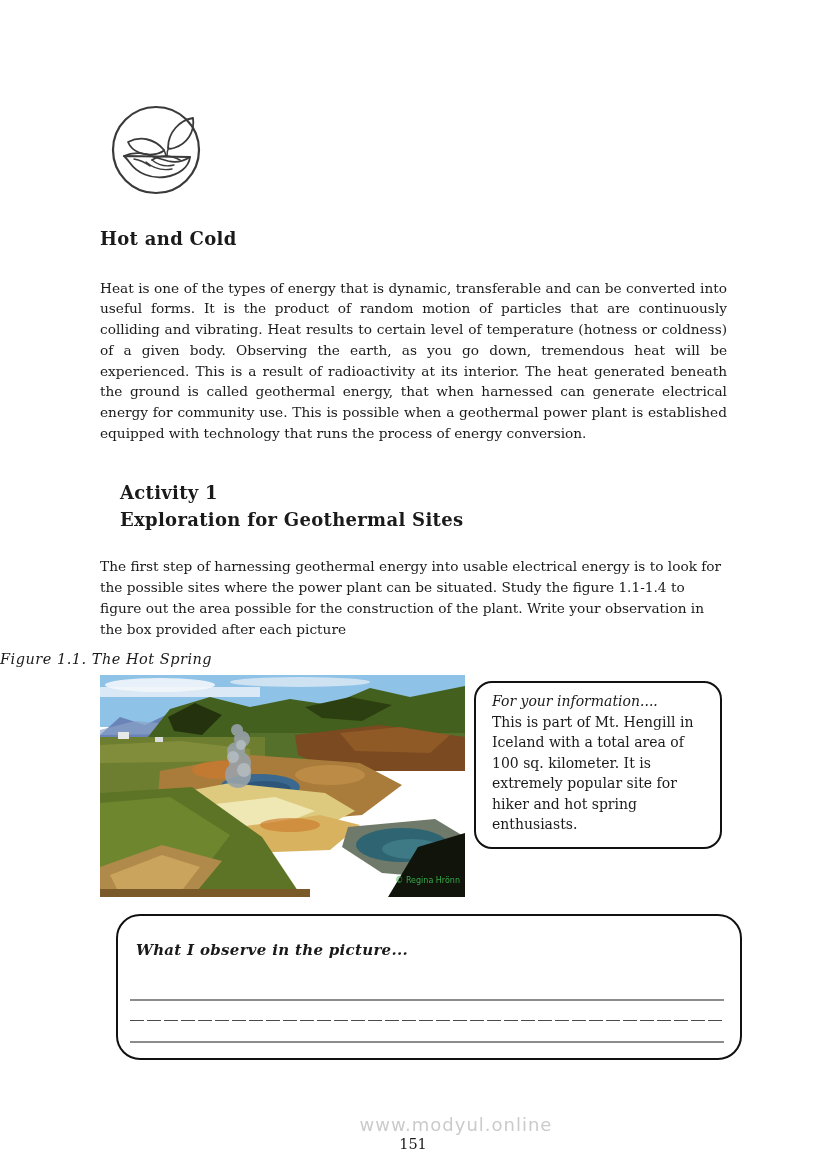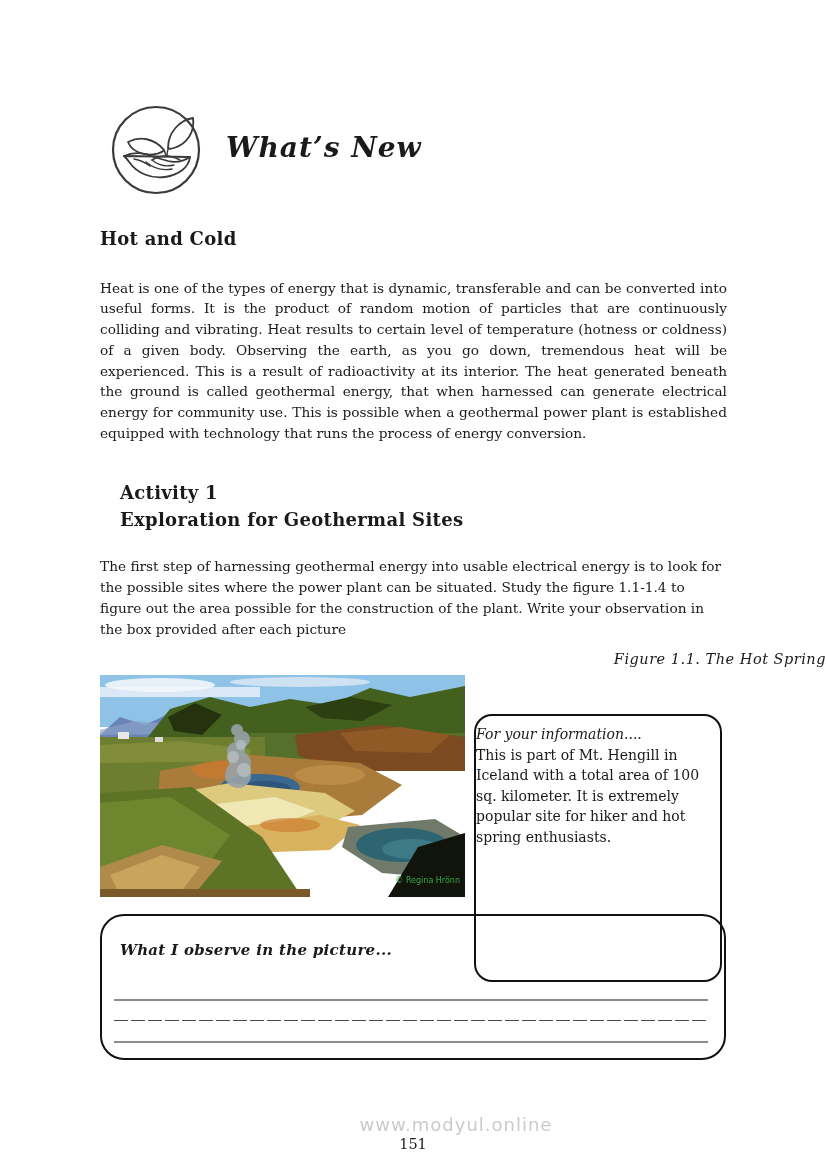--- a/index.html
+++ b/index.html
@@ -18,35 +18,35 @@
   }
   .h-hotcold { top:228px; }
   .h-activity { top:479px; line-height:27px;margin-left:20px; }
   .body-par {
     position:absolute; left:100px; width:627px;
     font-size:13.7px; line-height:20.7px;
   }
   .p1 { top:264px; text-align:justify; }
   .p2 { top:542px; line-height:21px; text-align:left; }
   .fig-caption {
-    position:absolute; left:0; top:651px; width:826px; text-align:right;
+    position:absolute; left:0; top:651px; width:826px; text-align:left;
     font-style:italic; font-size:14.5px; letter-spacing:.5px;
   }
   .hot-spring { position:absolute; left:100px; top:675px; width:365px; height:222px; display:block; }
   .info-box {
-    position:absolute; left:474px; top:714px; width:248px; height:268px;
+    position:absolute; left:474px; top:681px; width:248px; height:168px;
     box-sizing:border-box; border:2px solid #111; border-radius:18px;
-    padding:8px 11px 6px 0; overflow:hidden;
+    padding:8px 11px 6px 16px; overflow:hidden;
   }
   .info-title { font-style:italic; font-size:14px; line-height:20.5px; }
   .info-body  { font-size:14px; line-height:20.5px; }
   .info-source { font-size:11.8px; line-height:16.5px; }
   .info-source .url { font-style:italic; word-break:break-all; }
   .obs-box {
-    position:absolute; left:100px; top:914px; width:626px; height:146px;
+    position:absolute; left:116px; top:914px; width:626px; height:146px;
     box-sizing:border-box; border:2px solid #111; border-radius:24px;
   }
   .obs-title {
     position:absolute; left:18px; top:25px;
     font-weight:bold; font-style:italic; font-size:15px; letter-spacing:.3px;
   }
   .ans-line { position:absolute; left:12px; width:594px; height:0; }
   .ans-line.solid { border-top:2px solid #8c8c8c; }
   .ans-line.dashed {
     height:1px; border:none;
@@ -74,21 +74,20 @@
       <path d="M57,52 C57,48 57.5,46 58.5,44" stroke-width="1.6"></path>
       <path d="M56,52 C55,48 54.5,47 54,46" stroke-width="1.6"></path>
       <path d="M42,56 Q55,48 70,56" stroke-width="1.6"></path>
       <path d="M14,52 C24,47 36,49 44,53 L58,57 C66,59 74,57 80,53" stroke-width="1.8"></path>
       <path d="M80,53 C79,63 69,71 55,73 C41,75 27,69 20,59 C17,55 15,53 14,52 Z" stroke-width="1.8"></path>
       <path d="M42,56 C48,61 56,63 64,61" stroke-width="1.4"></path>
       <path d="M36,58 C43,64 52,67 62,65" stroke-width="1.4"></path>
       <path d="M24,55 C30,56 36,59 40,62" stroke-width="1.4"></path>
     </svg>
   </div>
-  <div class="page-title">What’s New</div>
 
   <div class="sec-heading h-hotcold">Hot and Cold</div>
   <p class="body-par p1">Heat is one of the types of energy that is dynamic, transferable and can be converted into useful forms. It is the product of random motion of particles that are continuously colliding and vibrating. Heat results to certain level of temperature (hotness or coldness) of a given body. Observing the earth, as you go down, tremendous heat will be experienced. This is a result of radioactivity at its interior. The heat generated beneath the ground is called geothermal energy, that when harnessed can generate electrical energy for community use. This is possible when a geothermal power plant is established equipped with technology that runs the process of energy conversion.</p>
 
   <div class="sec-heading h-activity">
     <span>Activity 1</span><br>
     <span>Exploration for Geothermal Sites</span>
   </div>
   <p class="body-par p2">The first step of harnessing geothermal energy into usable electrical energy is to look for the possible sites where the power plant can be situated. Study the figure 1.1-1.4 to figure out the area possible for the construction of the plant. Write your observation in the box provided after each picture</p>
 

